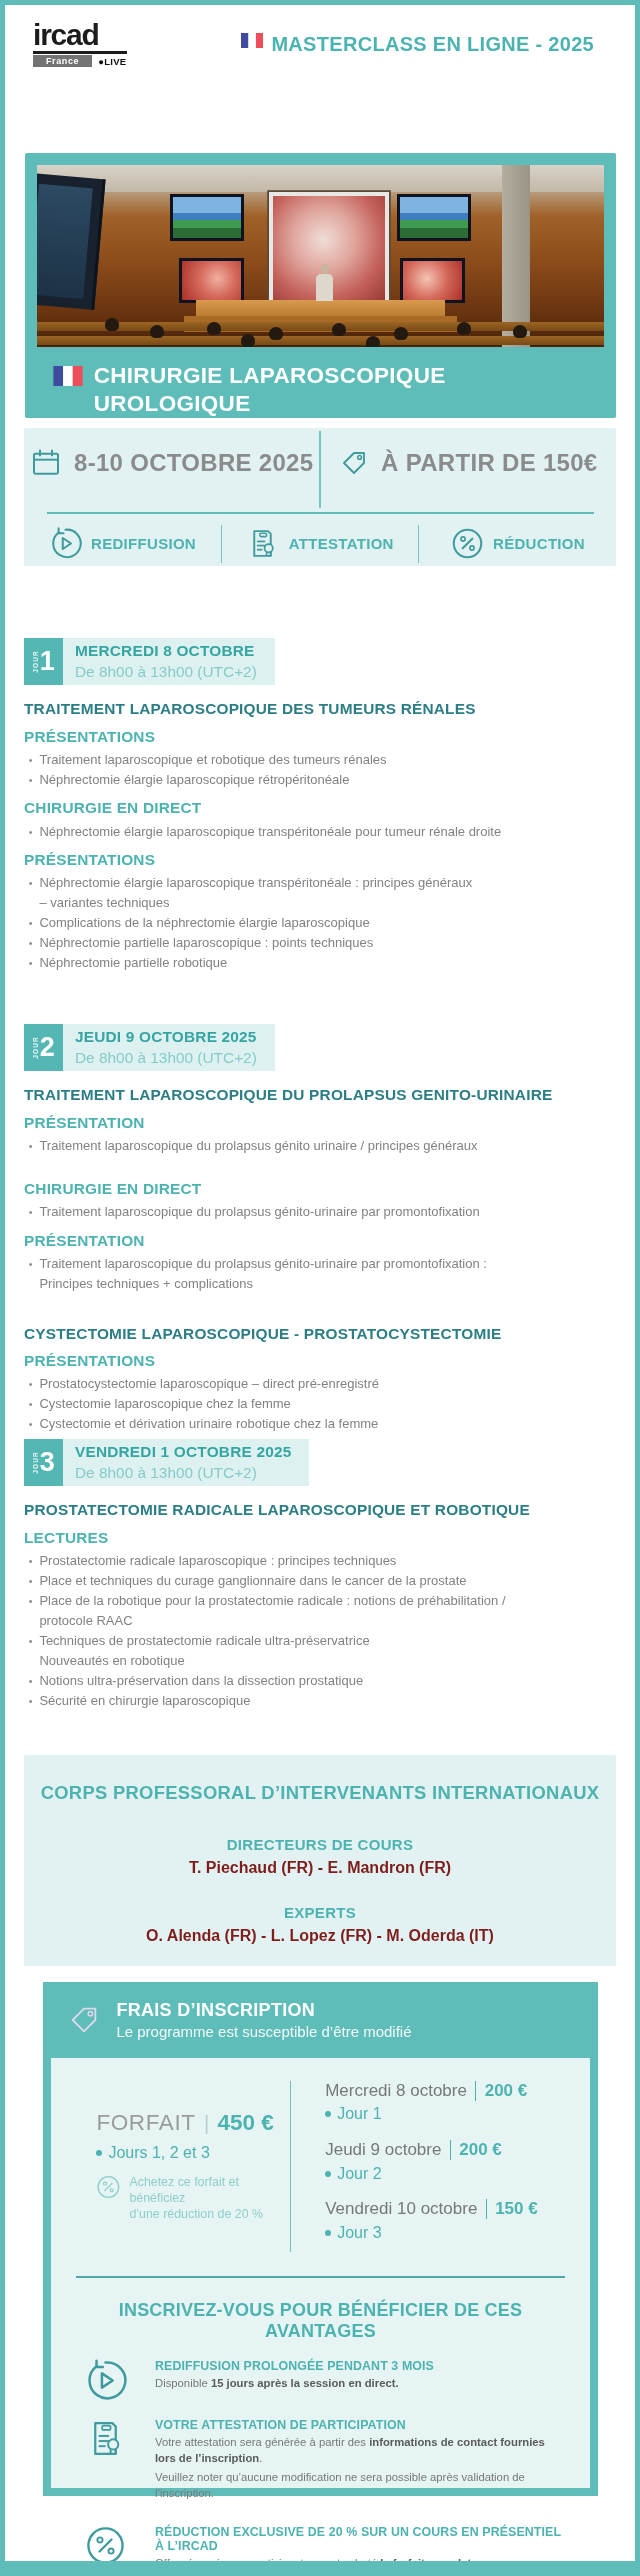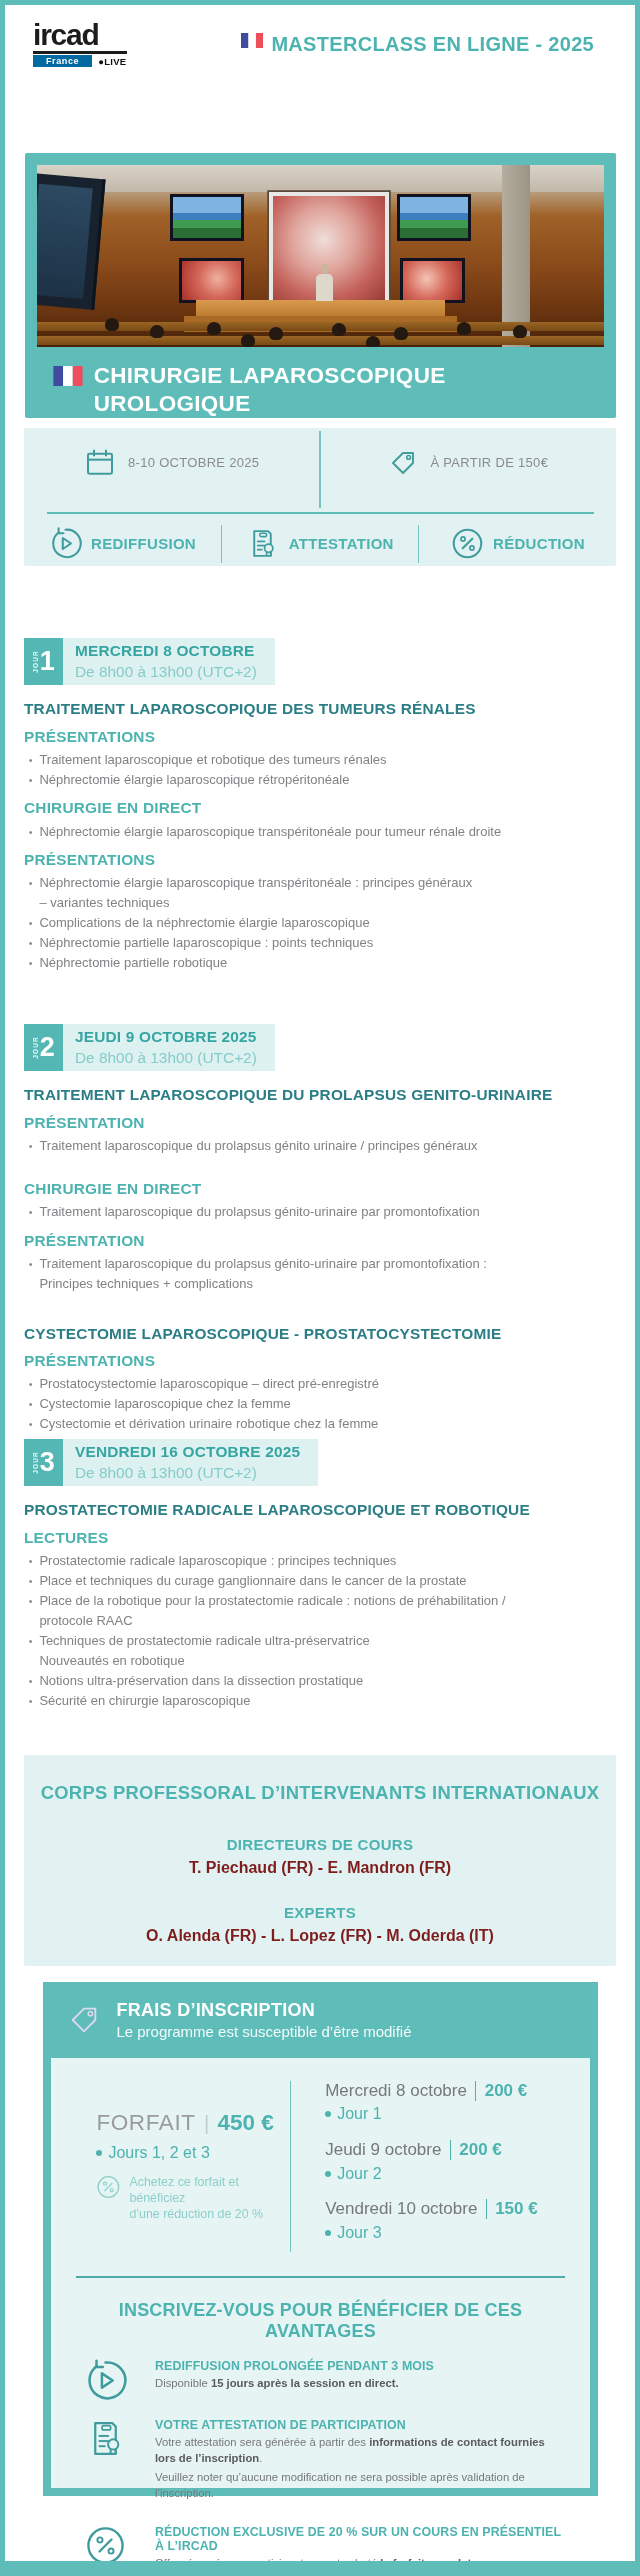--- a/index.html
+++ b/index.html
@@ -10,21 +10,21 @@
   .edge { position:absolute; background:#5ebdb9; z-index:50; }
   .edge.top { left:0; top:0; width:640px; height:4.7px; }
   .edge.left { left:0; top:0; width:4.7px; height:2576px; }
   .edge.right { right:0; top:0; width:4.7px; height:2576px; }
   .edge.bottom { left:0; top:2561px; width:640px; height:15.4px; }
 
   
   .logo { position:absolute; left:33px; top:19.5px; }
   .logo-word { font-size:30px; font-weight:800; letter-spacing:-1.2px; color:#1c1c1c; line-height:1; border-bottom:3.6px solid #1c1c1c; padding-bottom:1.2px; }
   .logo-row { display:flex; align-items:center; margin-top:1.8px; }
-  .logo-country { background:#0369a1; color:#fff; font-size:9px; font-weight:700; padding:0.6px 13px 1.2px; letter-spacing:0.6px; }
+  .logo-country { background:#737373; color:#fff; font-size:9px; font-weight:700; padding:0.6px 13px 1.2px; letter-spacing:0.6px; }
   .logo-live { font-size:9.5px; font-weight:800; color:#111; margin-left:6px; letter-spacing:0.3px; }
   .tagline { position:absolute; top:33px; right:46px; display:flex; align-items:flex-start; gap:8.3px; }
   .tagline-text { font-size:20px; font-weight:700; color:#4cb3b0; letter-spacing:0.3px; }
   .flag { display:inline-block; flex:none; }
 
   
   .hero { position:absolute; left:25px; top:153px; width:591px; height:265px; background:#5ebdb9; border-radius:1.8px; }
   .photo { position:relative; height:182px; margin:12px 12px 0; overflow:hidden;
            background:linear-gradient(180deg,#cdc5ba 0%,#c0b09a 10%,#a06228 28%,#8a4a1a 55%,#6b3510 80%,#46220a 100%); }
   .ph-ceiling { position:absolute; left:0; top:0; width:100%; height:15%; background:linear-gradient(180deg,#d8d2c8,#c2b8a8); }
@@ -53,21 +53,21 @@
   .ph-monitor::after { content:""; position:absolute; left:12%; top:8%; width:76%; height:84%; background:linear-gradient(180deg,#2c4a62,#1d3246); }
   .hero-title-row { display:flex; gap:10.7px; padding:15.4px 0 0 28px; align-items:flex-start; }
   .hero-title { color:#fff; font-size:22.5px; font-weight:800; line-height:28px; letter-spacing:0.3px; }
 
   
   .infobox { position:absolute; left:24px; top:428px; width:592px; height:138px; background:#e2f2f2; border-radius:1.8px; }
   .info-row1 { display:flex; height:69px; align-items:center; }
   .info-cell { flex:1; display:flex; align-items:center; justify-content:center; gap:12px; }
   .vdiv { width:1.2px; background:#74c5c2; }
   .vdiv.tall { height:77px; margin-top:14px; }
-  .info-main-text { font-size:13px; font-weight:400; color:#8a8b8d; letter-spacing:0.3px;text-align:center; }
+  .info-main-text { font-size:24px; font-weight:700; color:#8a8b8d; letter-spacing:0.3px;text-align:center; }
   .info-hr { height:1.2px; background:#5ebdb9; margin:15.4px 22.5px 0; }
   .info-row2 { display:flex; align-items:center; height:51px; margin-top:4.7px; }
   .feat-cell { flex:1; display:flex; align-items:center; justify-content:center; gap:9.5px; }
   .vdiv.short { height:38px; }
   .feat-label { font-size:15px; font-weight:700; color:#4cb3b0; letter-spacing:0.3px; }
 
   
   .day { position:absolute; left:24px; width:592px; }
   .d1 { top:638px; } .d2 { top:1024px; } .d3 { top:1439px; }
   .day-badge { display:flex; height:47px; }
@@ -332,21 +332,21 @@
     </ul>
   </div>
 
   <div class="day d3">
     <div class="day-badge">
       <div class="day-square">
         <span class="jour-vert">JOUR</span>
         <span class="day-num">3</span>
       </div>
       <div class="day-info">
-        <div class="day-date">VENDREDI 16 OCTOBRE 2025</div>
+        <div class="day-date">VENDREDI 1 OCTOBRE 2025</div>
         <div class="day-time">De 8h00 à 13h00 (UTC+2)</div>
       </div>
     </div>
     <div class="h2">PROSTATECTOMIE RADICALE LAPAROSCOPIQUE ET ROBOTIQUE</div>
     <div class="h3">LECTURES</div>
     <ul class="prog">
       <li>Prostatectomie radicale laparoscopique : principes techniques</li>
       <li>Place et techniques du curage ganglionnaire dans le cancer de la prostate</li>
       <li>Place de la robotique pour la prostatectomie radicale : notions de préhabilitation /
 protocole RAAC</li>

